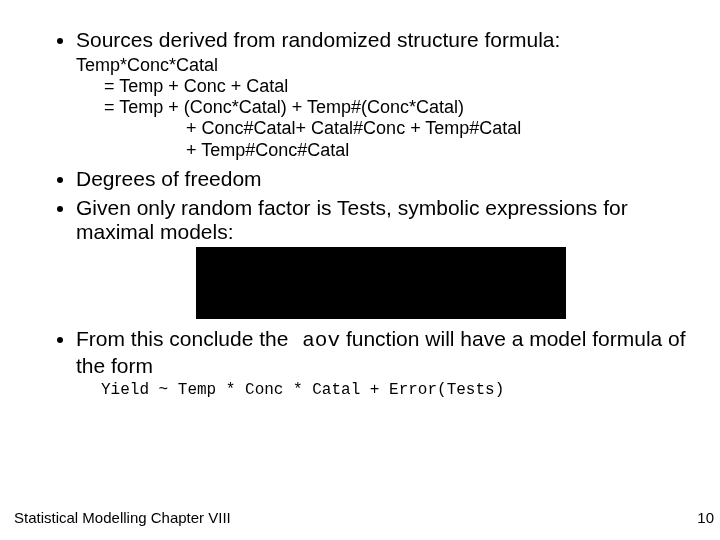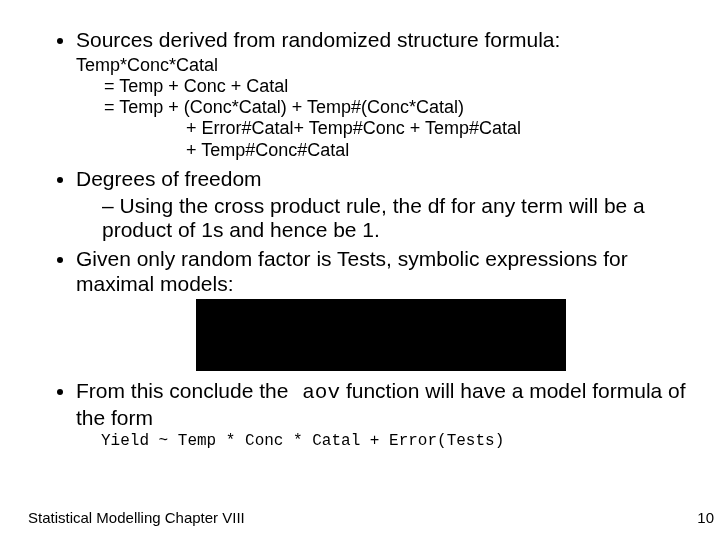--- a/index.html
+++ b/index.html
@@ -56,49 +56,46 @@
   }
   .model-formula {
     font-family: "Courier New", Courier, monospace;
     font-size: 16px;
     margin-left: 25px;
     margin-top: 2px;
   }
   .footer {
     position: absolute;
     bottom: 14px;
-    left: 28px;
+    left: 14px;
     right: 6px;
     font-size: 15px;
     display: flex;
     justify-content: space-between;
   }
 </style>
 </head>
 <body>
 
 <div class="content">
   <ul class="main">
 
     <li>
       <span>Sources derived from randomized structure formula:</span>
       <div class="formula-block">
         <div class="l1">Temp*Conc*Catal</div>
         <div class="l2">= Temp + Conc + Catal</div>
         <div class="l2">= Temp + (Conc*Catal) + Temp#(Conc*Catal)</div>
-        <div class="l3">+ Error#Catal+ Temp#Conc + Temp#Catal</div>
+        <div class="l3">+ Conc#Catal+ Catal#Conc + Temp#Catal</div>
         <div class="l3">+ Temp#Conc#Catal</div>
       </div>
     </li>
 
     <li>
       <span>Degrees of freedom</span>
-      <ul class="sub">
-        <li><span>Using the cross product rule, the df for any term will be a product of 1s and hence be 1.</span></li>
-      </ul>
     </li>
 
     <li>
       <span>Given only random factor is Tests, symbolic expressions for maximal models:</span>
       <div class="blackbox"></div>
     </li>
 
     <li>
       <span>From this conclude the </span><span class="mono">aov</span><span> function will have a model formula of the form</span>
       <div class="model-formula">Yield ~ Temp * Conc * Catal + Error(Tests)</div>

